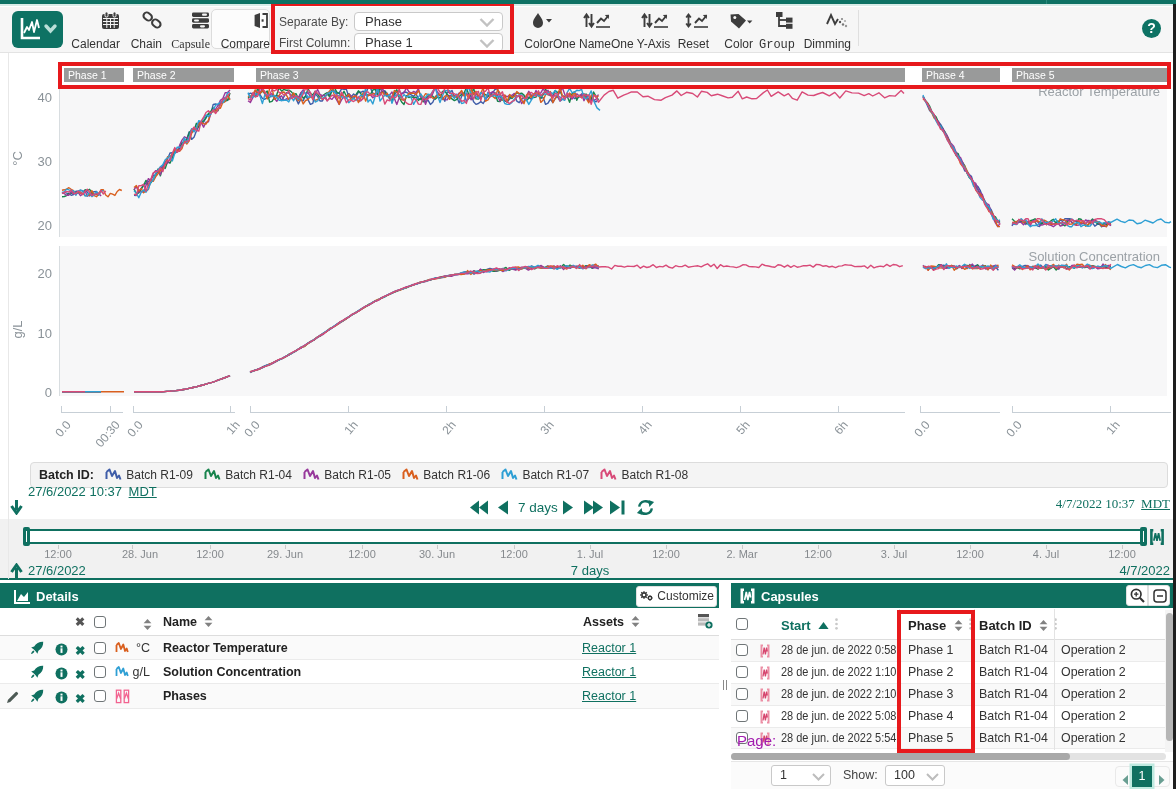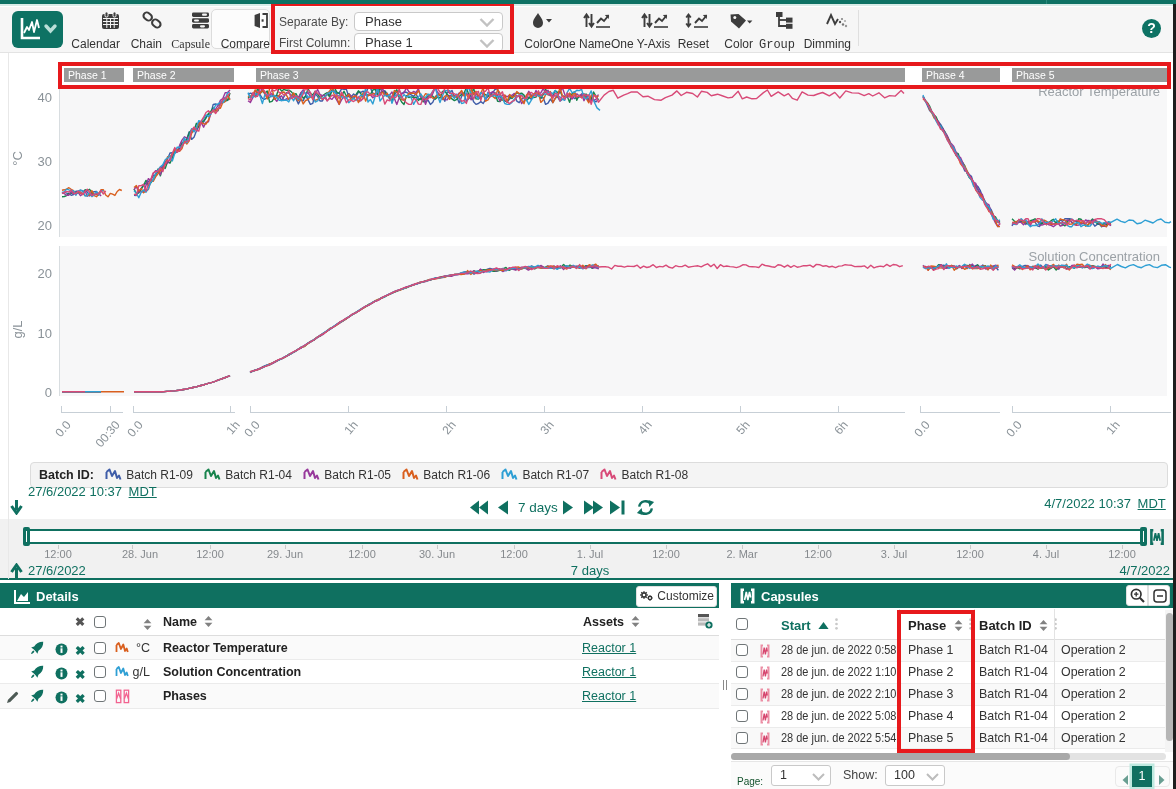--- a/index.html
+++ b/index.html
@@ -305,21 +305,21 @@
         <path d="M1.5 5 L1.5 12 M1.5 5 L4.5 2.5 L7 9 L10 4 L12 11 L14 8.5 L15.5 12.5" stroke="#D84A78" stroke-width="2" fill="none" stroke-linejoin="round"></path>
       </svg><span>Batch R1-08</span>
   </div>
 
     <div class="abs" style="left:10px;top:500px;">
     <svg width="13" height="15" viewBox="0 0 13 15">
         <path d="M6.5 0 V10 M1.5 6 L6.5 13 L11.5 6" stroke="#0F7060" stroke-width="3" fill="none"></path>
       </svg>
   </div>
   <div class="abs navtxt" style="left:28px;top:484px;">27/6/2022 10:37 <span style="text-decoration:underline;margin-left:3px;">MDT</span></div>
-  <div class="abs navtxt" style="left:1040px;top:496px;width:130px;text-align:center;">4/7/2022 10:37 <span style="text-decoration:underline;margin-left:3px;">MDT</span></div>
+  <div class="abs navtxt" style="left:1040px;top:496px;width:130px;text-align:right;font-family:Liberation Serif, serif;">4/7/2022 10:37 <span style="text-decoration:underline;margin-left:3px;">MDT</span></div>
   <div class="abs" style="left:455px;top:498px;width:215px;">
     <svg width="215" height="19" viewBox="0 0 215 19">
       <g fill="#0F7060">
         <path d="M24 2.5 L15 9.5 L24 16.5 Z"></path>
           <path d="M33 2.5 L24 9.5 L33 16.5 Z"></path>
         <path d="M53 2.5 L43 9.5 L53 16.5 Z"></path>
         <text x="63" y="14" font-size="13.5" fill="#0F7060" font-family="Liberation Sans">7 days</text>
         <path d="M108 2.5 L118 9.5 L108 16.5 Z"></path>
         <path d="M129 2.5 L139 9.5 L129 16.5 Z"></path>
           <path d="M138 2.5 L148 9.5 L138 16.5 Z"></path>
@@ -590,21 +590,21 @@
 <div class="abs" style="left:979px;top:730.6px;font-size:12.4px;color:#333;">Batch R1-04</div>
 <div class="abs" style="left:1061px;top:730.6px;font-size:12.4px;color:#333;">Operation 2</div>
 <div class="abs" style="left:899px;top:609px;width:1px;height:141px;background:#E3E3E3"></div>
 <div class="abs" style="left:973.5px;top:609px;width:1px;height:141px;background:#E3E3E3"></div>
 <div class="abs" style="left:1053.5px;top:609px;width:1px;height:141px;background:#E3E3E3"></div>
 <div class="abs" style="left:731px;top:752.5px;width:435px;height:7.5px;background:#E3E3E3;border-radius:4px;"></div>
 <div class="abs" style="left:731px;top:752.5px;width:339px;height:7.5px;background:#A9A9A9;border-radius:4px;"></div>
 <div class="abs" style="left:1165px;top:610px;width:8px;height:142px;background:#F4F4F4;"></div>
 <div class="abs" style="left:1165.5px;top:613px;width:7px;height:128px;background:#B5B5B5;border-radius:4px;"></div>
 <div class="abs" style="left:731px;top:761px;width:442px;height:28px;background:#FBFBFB;border-top:1px solid #E6E6E6;"></div>
-<div class="abs" style="left:737px;top:776px;font-size:10px;color:#14532d;">Page:</div>
+<div class="abs" style="left:737px;top:732px;font-size:15px;color:#a21caf;">Page:</div>
 <div class="abs" style="left:771px;top:765px;width:60px;height:21px;background:#fff;border:1px solid #C9C9C9;border-radius:3px;font-size:12.5px;color:#333;line-height:19px;padding-left:8px;">1<svg style="position:absolute;right:5px;top:7px;" width="13" height="8" viewBox="0 0 13 8">
         <path d="M1 1 L6.5 6.5 L12 1" stroke="#BDBDBD" stroke-width="2" fill="none"></path>
       </svg></div>
 <div class="abs" style="left:843px;top:768px;font-size:12.5px;color:#444;">Show:</div>
 <div class="abs" style="left:885px;top:765px;width:60px;height:21px;background:#fff;border:1px solid #C9C9C9;border-radius:3px;font-size:12.5px;color:#333;line-height:19px;padding-left:8px;">100<svg style="position:absolute;right:5px;top:7px;" width="13" height="8" viewBox="0 0 13 8">
         <path d="M1 1 L6.5 6.5 L12 1" stroke="#BDBDBD" stroke-width="2" fill="none"></path>
       </svg></div>
 <div class="abs" style="left:1114.5px;top:766px;width:55px;height:20.5px;background:#FBFBFB;border:1px solid #E9E9E9;border-radius:4px;"></div>
 <div class="abs" style="left:1121.5px;top:771px;"><svg width="6" height="10" viewBox="0 0 6 10">
         <path d="M6 0 L0.5 5 L6 10 Z" fill="#699E92"></path>

